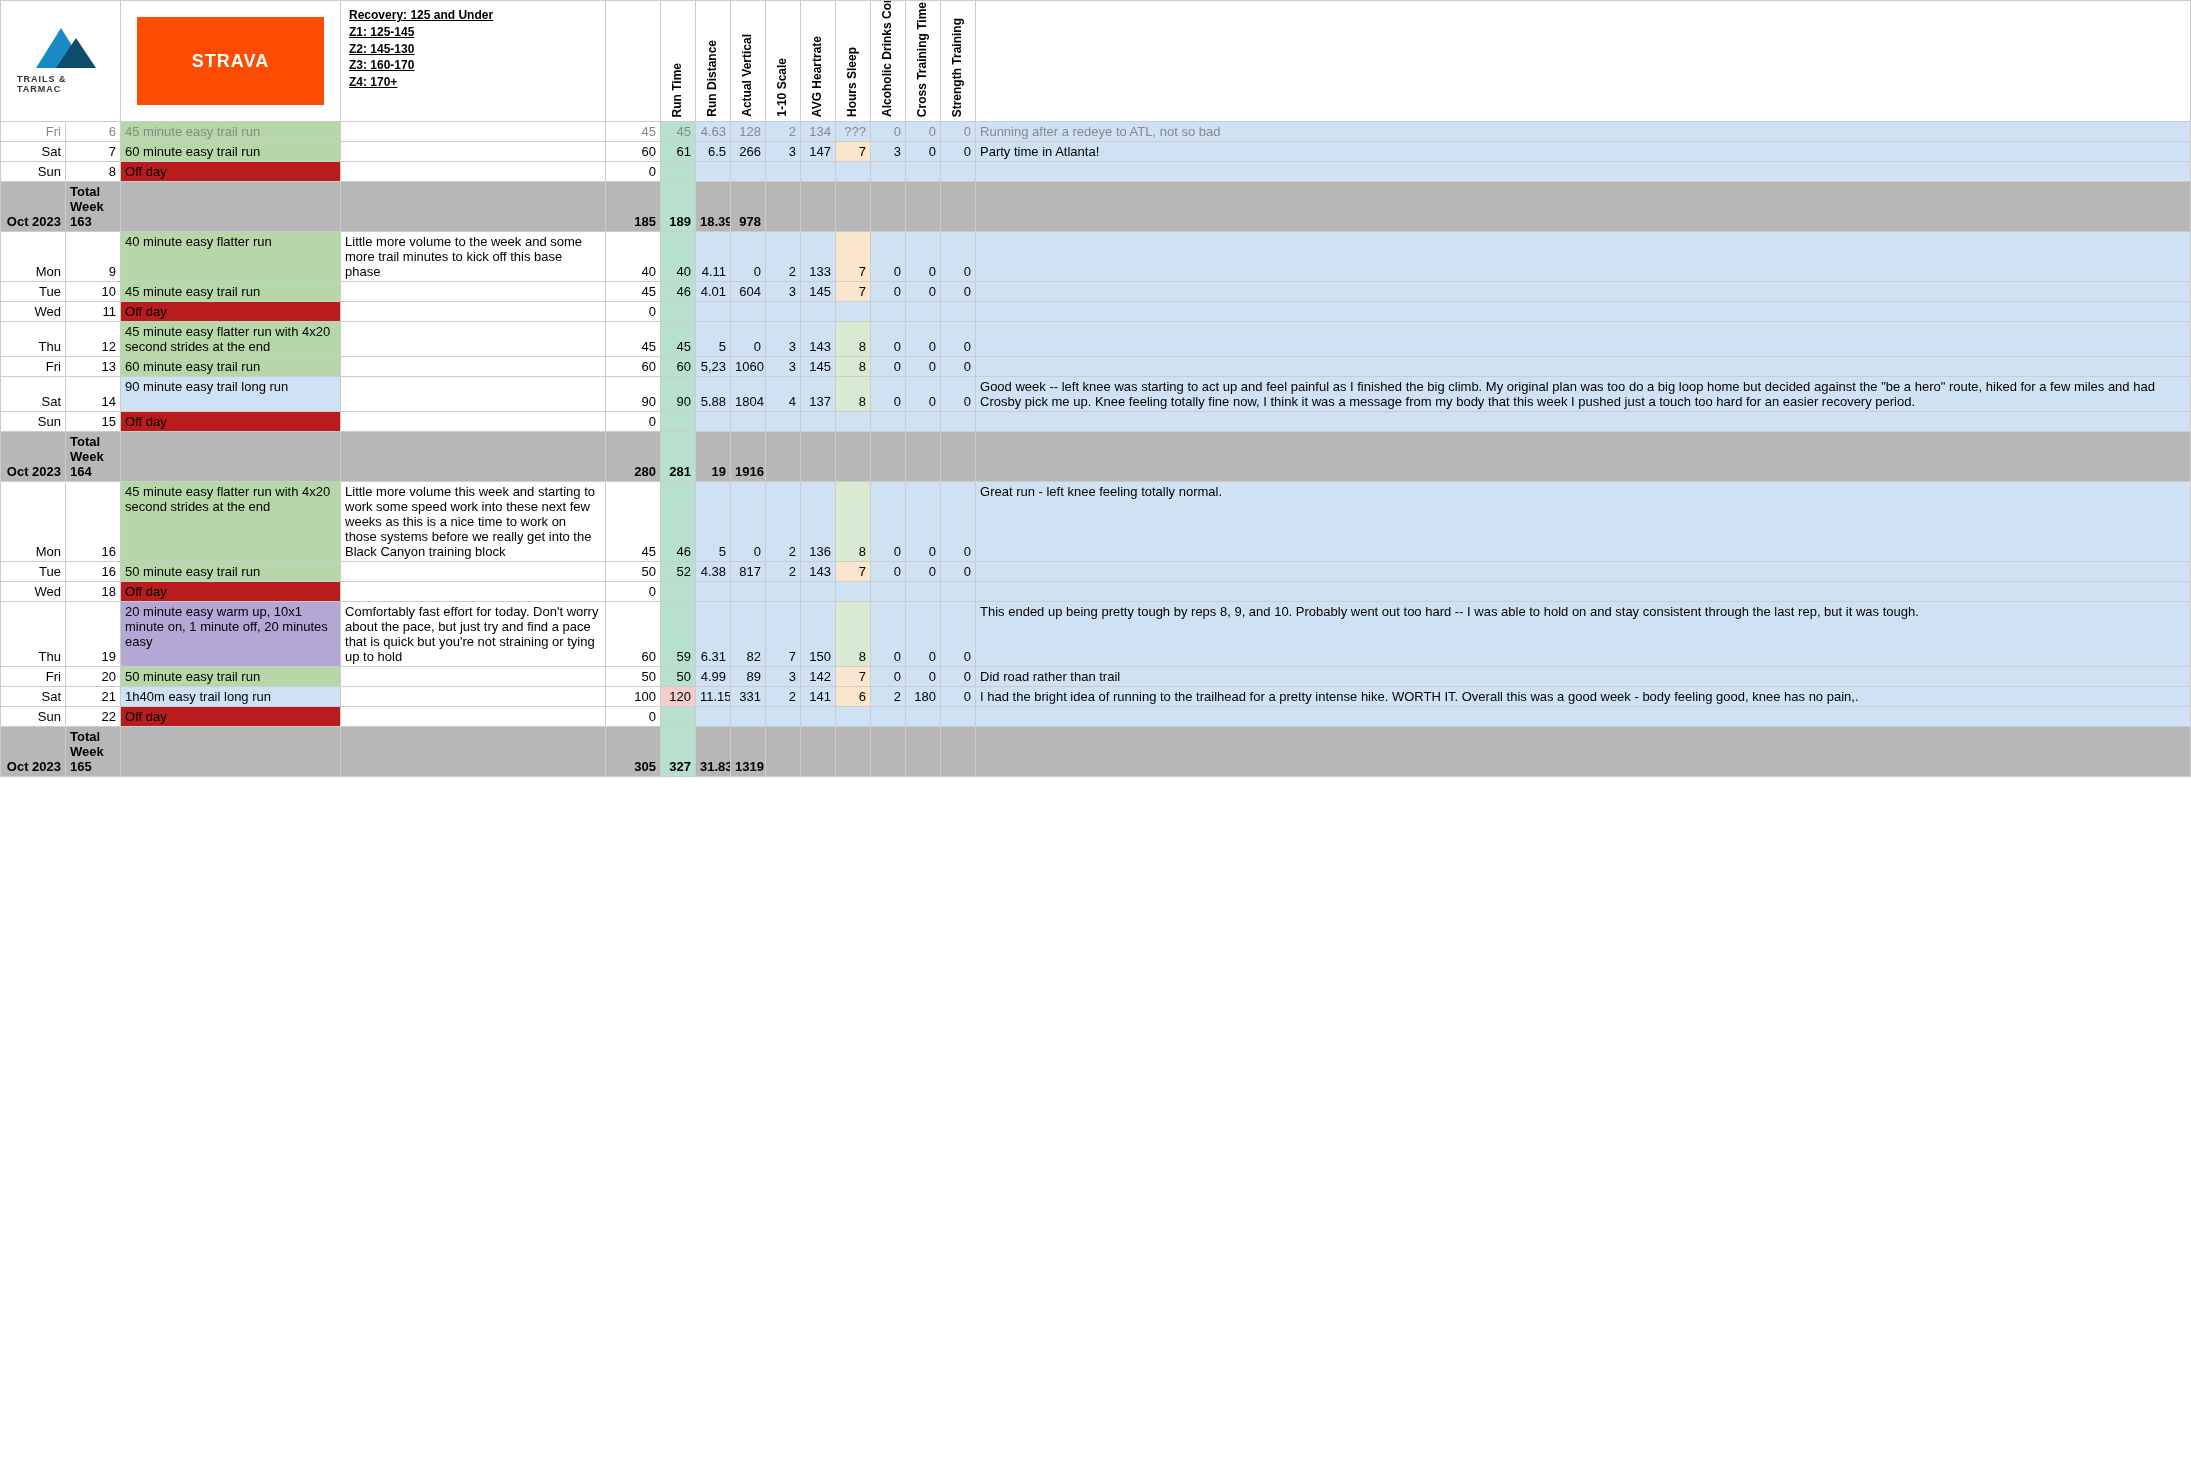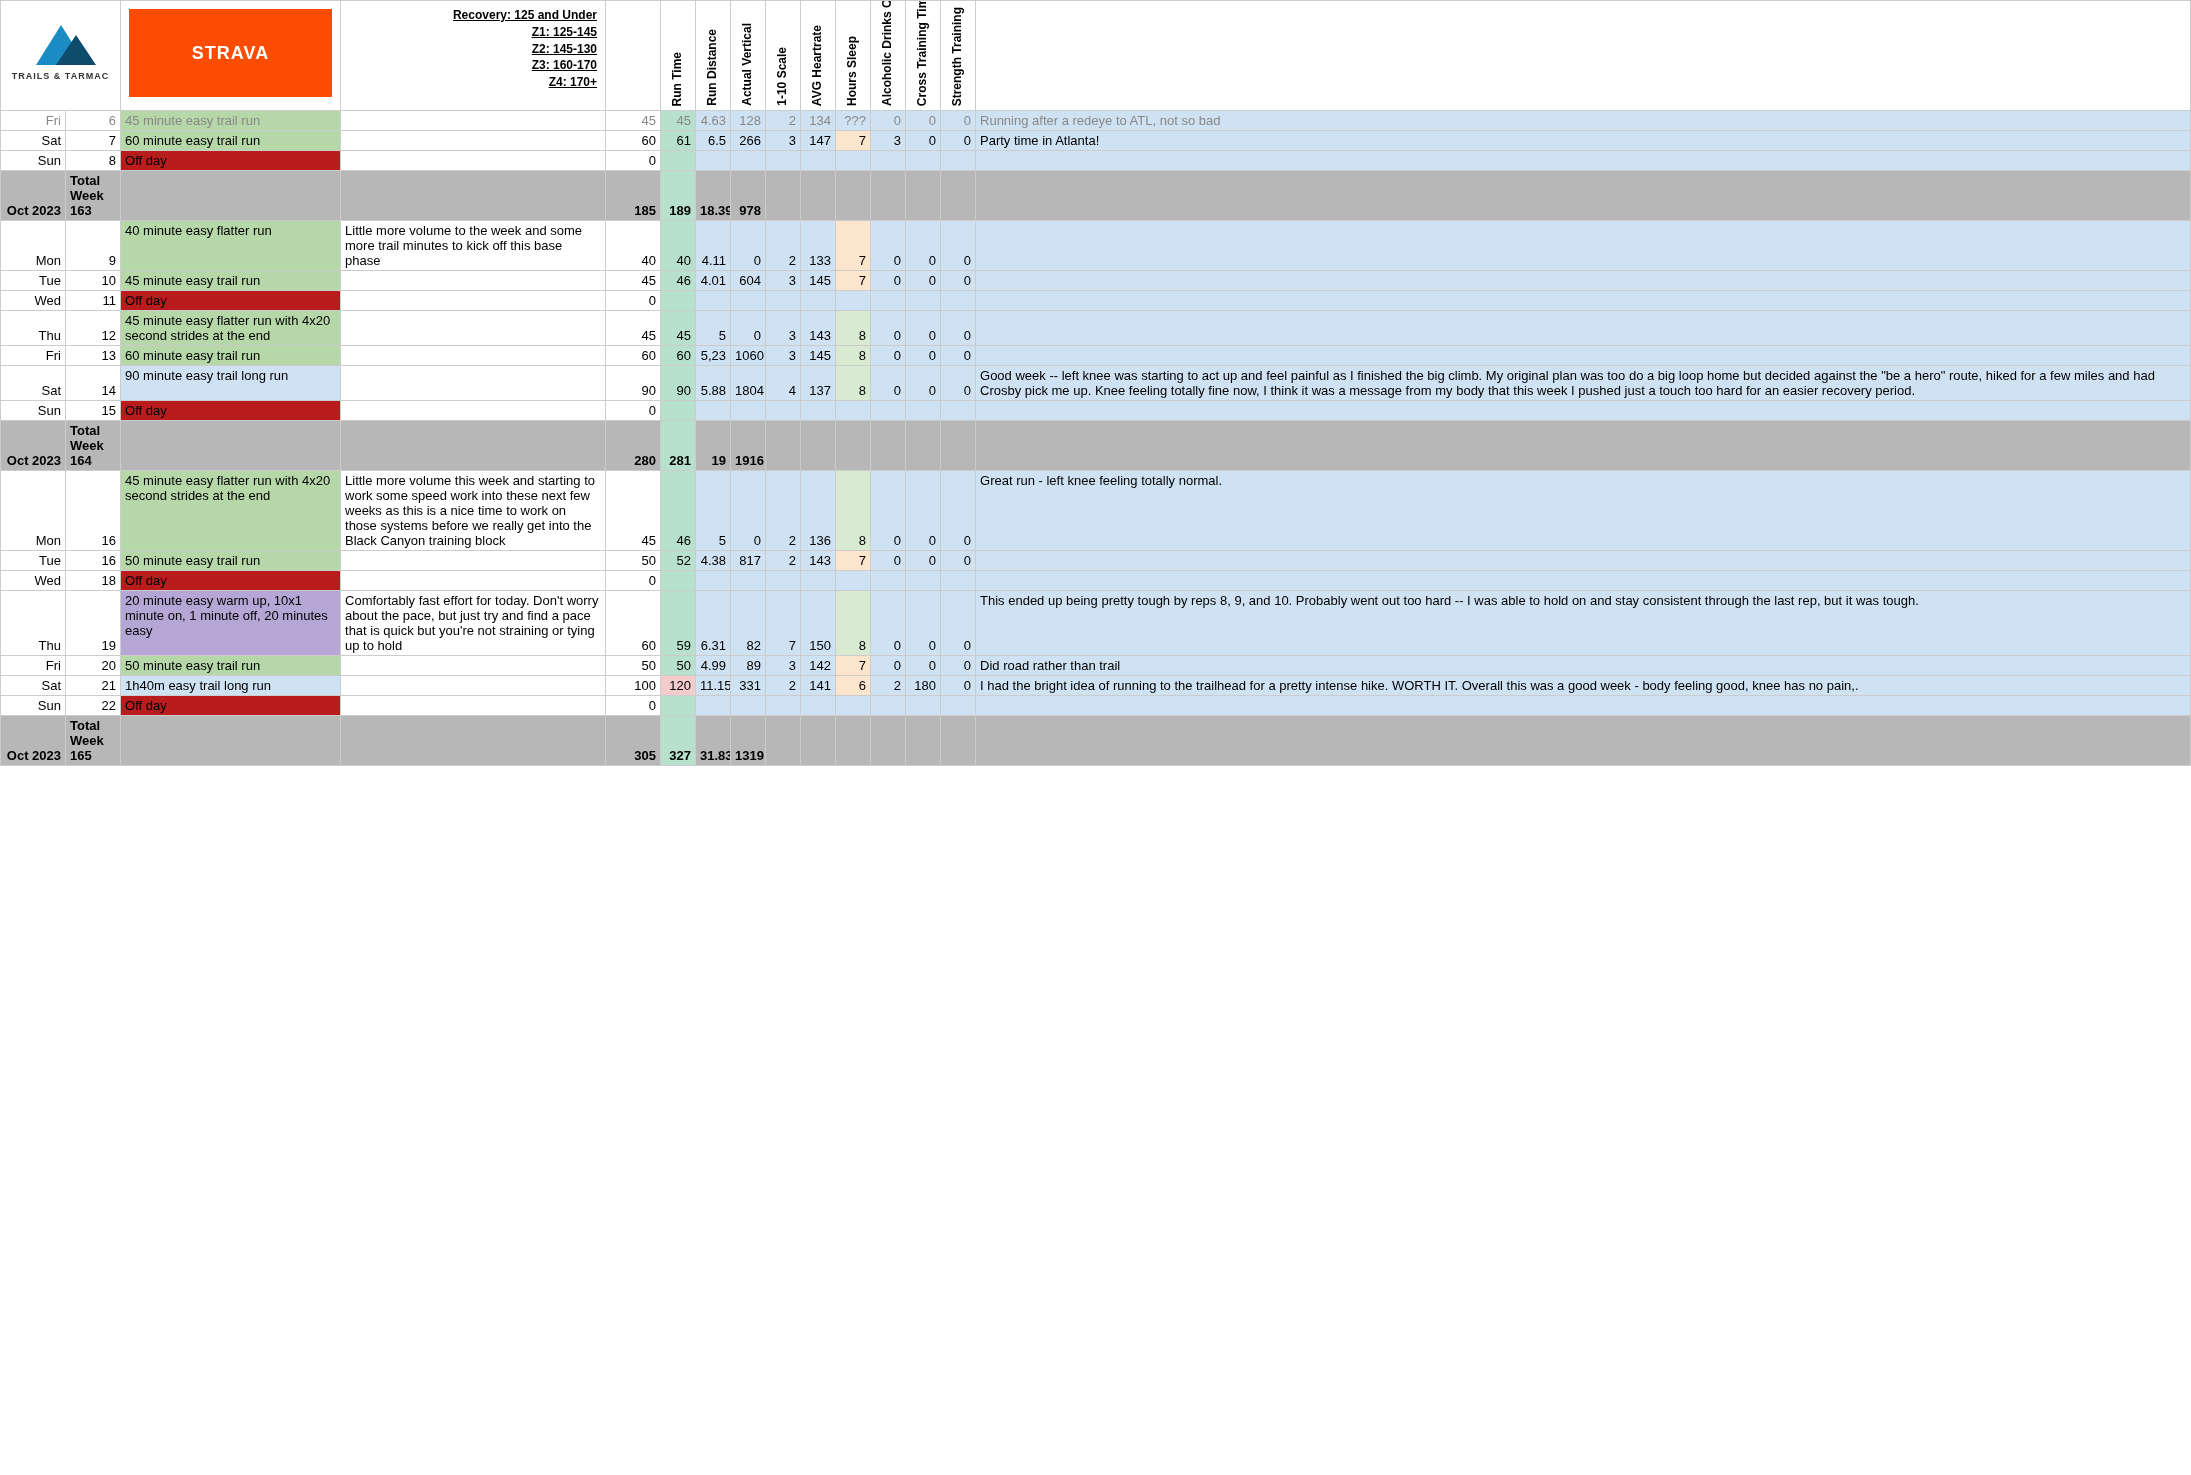--- a/index.html
+++ b/index.html
@@ -1,22 +1,22 @@
 <!DOCTYPE html>
 <html><head>
 <meta charset="utf-8">
 <style>
   * { box-sizing: border-box; margin: 0; padding: 0; }
   body { font-family: Arial, sans-serif; font-size: 13px; background: #fff; color: #000; }
   table { border-collapse: collapse; width: 100%; table-layout: fixed; }
   th, td { border: 1px solid #ccc; padding: 2px 4px; vertical-align: bottom; overflow: hidden; }
-  th { font-weight: bold; text-align: right; background: #fff; }
+  th { font-weight: bold; text-align: left; background: #fff; }
   .header-row th { height: 110px; position: relative; }
   .vertical-header { writing-mode: vertical-rl; transform: rotate(180deg); white-space: nowrap; font-size: 12px; font-weight: bold; position: absolute; bottom: 4px; left: 50%; margin-left: -8px; }
-  .logo-cell { padding: 8px; vertical-align: top; }
+  .logo-cell { padding: 16px; vertical-align: top; }
   .tt-logo { height: 88px; display: flex; flex-direction: column; align-items: center; justify-content: center; }
   .tt-mountain { width: 0; height: 0; border-left: 25px solid transparent; border-right: 25px solid transparent; border-bottom: 40px solid #1a8bc4; position: relative; }
   .tt-mountain::after { content:''; position:absolute; left:-5px; top:10px; width:0; height:0; border-left:20px solid transparent; border-right:20px solid transparent; border-bottom:30px solid #0d4d6b;}
   .tt-text { font-size: 9px; letter-spacing: 1px; margin-top: 6px; color:#333;}
   .strava-logo { background:#fc4c02; height:88px; display:flex; align-items:center; justify-content:center; color:#fff; font-weight:bold; font-size:18px; letter-spacing:1px;}
   .zones { font-size:12px; text-decoration:underline; line-height:1.4; padding:4px;}
   .col-date-day { width: 65px; }
   .col-date-num { width: 55px; }
   .col-prescribed { width: 220px; }
   .col-specifics { width: 265px; }

